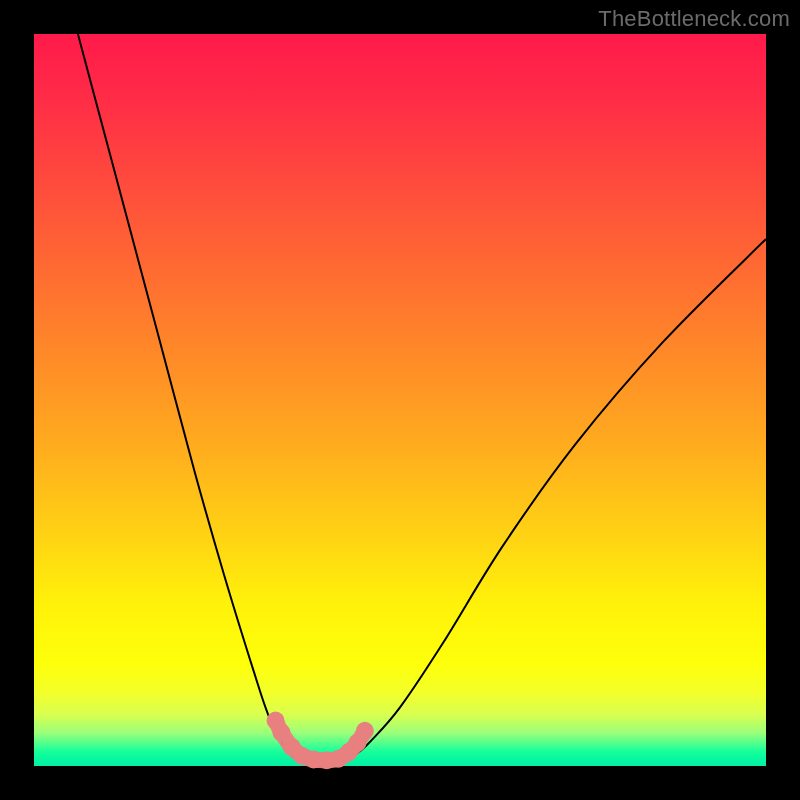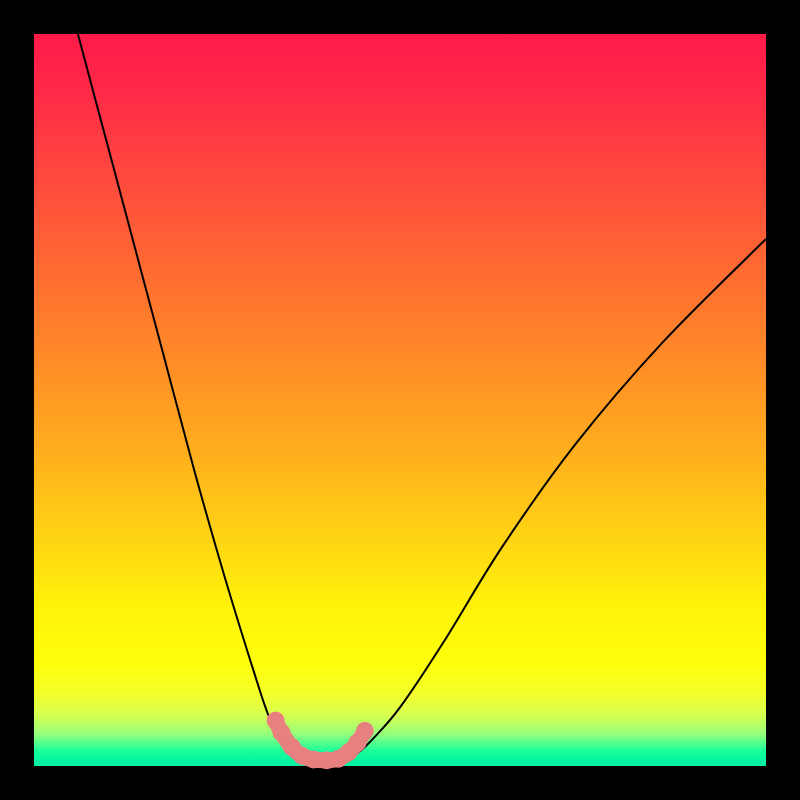--- a/index.html
+++ b/index.html
@@ -61,20 +61,21 @@
     top: 0;
     width: 732px;
     height: 732px;
     overflow: visible;
   }
 </style>
 </head>
 <body>
 
 <div class="frame">
+  <div class="watermark">TheBottleneck.com</div>
 
   <div class="plot">
     <svg class="curve" viewBox="0 0 732 732">
       <g id="paths">
           <path d="M 43.92 0 C 48.800000000000004 18.30000000000001, 63.440000000000005 73.20000000000007, 73.2 109.80000000000007 C 82.96000000000001 146.40000000000006, 92.72 183.00000000000003, 102.48 219.60000000000002 C 112.24000000000001 256.2, 122 292.79999999999995, 131.76 329.4 C 141.51999999999998 366, 151.28 403.82, 161.04 439.2 C 170.79999999999998 474.58, 180.56 508.74000000000007, 190.32 541.6800000000001 C 200.07999999999998 574.6200000000001, 212.28 613.6600000000001, 219.6 636.84 C 226.92 660.02, 229.36 668.56, 234.24 680.76 C 239.12 692.96, 244.61 702.9639999999999, 248.88000000000002 710.04 C 253.15000000000003 717.116, 256.20000000000005 720.288, 259.86 723.216 C 263.52 726.144, 269.01 726.876, 270.84 727.608" fill="none" stroke="#000" stroke-width="2"></path>
           <path d="M 307.44 727.608 C 309.88 726.3879999999999, 317.2 723.704, 322.08 720.288 C 326.96 716.8720000000001, 329.40000000000003 714.92, 336.72 707.112 C 344.04 699.304, 353.8 690.032, 366 673.44 C 378.2 656.8480000000001, 392.84000000000003 634.4, 409.92 607.56 C 427 580.7199999999999, 446.52000000000004 545.3399999999999, 468.48 512.4 C 490.44 479.46, 514.8399999999999 444.08, 541.68 409.92 C 568.52 375.76000000000005, 597.8 341.6, 629.52 307.44000000000005 C 661.24 273.2800000000001, 714.92 222.04000000000005, 732 204.96000000000004" fill="none" stroke="#000" stroke-width="2"></path>
           <path d="M 270.84 727.608 C 272.66999999999996 727.852, 278.15999999999997 728.828, 281.82 729.072 C 285.48 729.316, 289.75 729.072, 292.8 729.072 C 295.85 729.072, 297.68 729.316, 300.12 729.072 C 302.56 728.828, 306.22 727.852, 307.44 727.608" fill="none" stroke="#000" stroke-width="2"></path>
         </g>
       <g id="dots">
           <path d="M 241.56 686.616 C 242.536 688.568, 244.73199999999997 693.9359999999999, 247.41599999999997 698.328 C 250.09999999999997 702.72, 254.24800000000005 709.064, 257.66400000000004 712.968 C 261.08000000000004 716.872, 264.25199999999995 719.6779999999999, 267.912 721.752 C 271.572 723.826, 275.476 724.6800000000001, 279.624 725.412 C 283.77200000000005 726.144, 288.65200000000004 726.2660000000001, 292.8 726.144 C 296.948 726.0219999999999, 300.852 726.0219999999999, 304.512 724.68 C 308.172 723.338, 311.58799999999997 720.776, 314.76 718.092 C 317.932 715.408, 320.85999999999996 712.114, 323.544 708.576 C 326.228 705.038, 329.644 698.816, 330.86400000000003 696.864" fill="none" stroke="#e98080" stroke-width="16" stroke-linecap="round" stroke-linejoin="round" opacity="0.95"></path>

